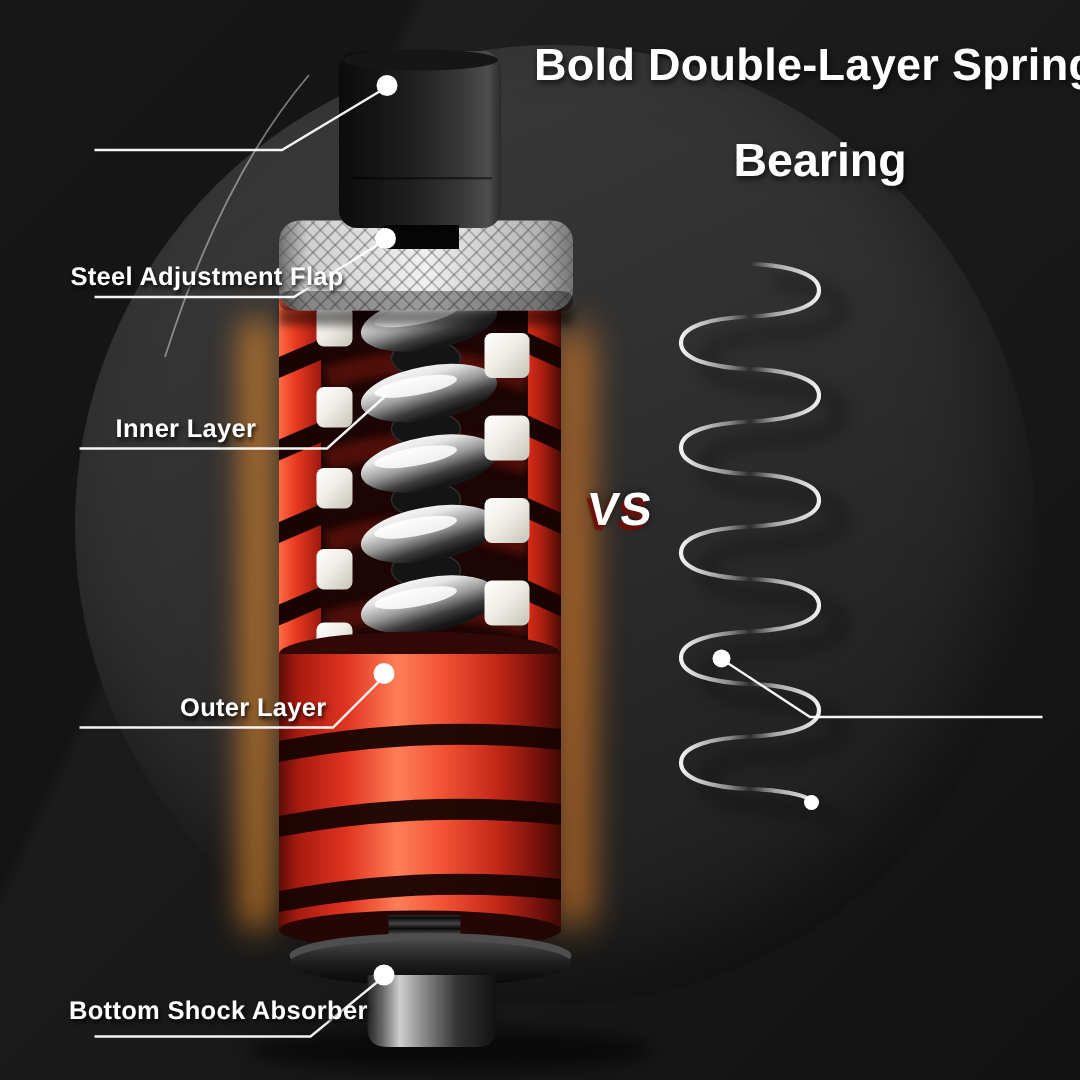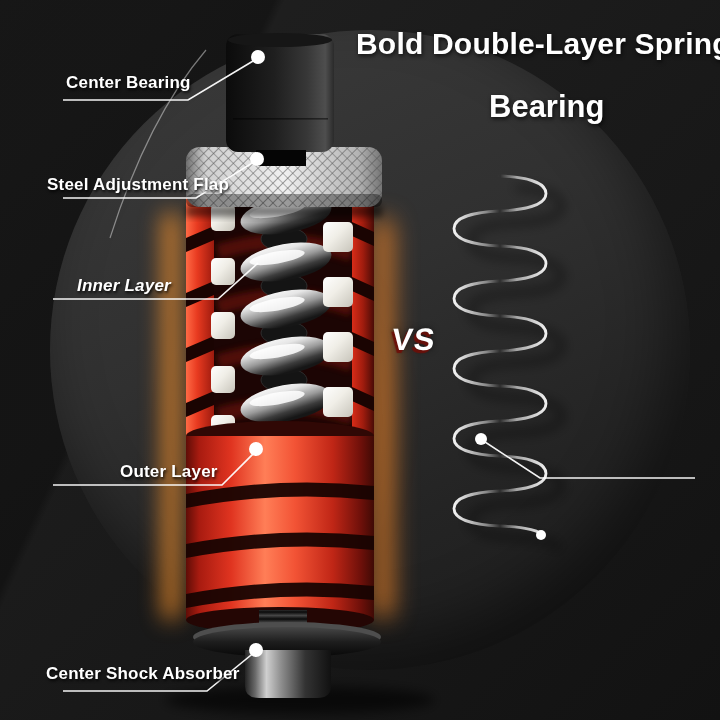--- a/index.html
+++ b/index.html
@@ -38,21 +38,21 @@
     position:absolute;left:489px;top:89px;color:#fff;font-size:31px;font-weight:600;
     text-shadow:1px 2px 4px rgba(0,0,0,.7);white-space:nowrap;
   }
   #vs{
     position:absolute;left:392px;top:322px;color:#fff;font-size:31px;font-weight:800;
     transform:skewX(-6deg);letter-spacing:1px;
     text-shadow:-2px 3px 1px rgba(110,15,8,.95),0 0 6px rgba(0,0,0,.6);
   }
   #lbl-center-bearing{left:66px;top:74px;}
   #lbl-steel-flap{left:47px;top:176px;}
-  #lbl-inner-layer{left:77px;top:277px;font-style:italic;}
+  #lbl-inner-layer{left:77px;top:277px;}
   #lbl-outer-layer{left:76px;top:463px;margin-left:44px;}
   #lbl-bottom-shock{left:46px;top:665px;}
   #lbl-old-wire{left:557px;top:452px;}
 </style>
 </head>
 <body>
 
 <div id="stage">
 
   <div id="bg-circle"></div>
@@ -264,19 +264,18 @@
       <circle cx="256" cy="650" r="7"></circle>
       <circle cx="481" cy="439" r="6"></circle>
       <circle cx="541" cy="535" r="5"></circle>
     </g>
   </svg>
 
   <div id="title">Bold Double-Layer Spring</div>
   <div id="subtitle">Bearing</div>
   <div id="vs">VS</div>
 
-  <div id="lbl-center-bearing" class="label">Center Bearing</div>
   <div id="lbl-steel-flap" class="label">Steel Adjustment Flap</div>
   <div id="lbl-inner-layer" class="label">Inner Layer</div>
   <div id="lbl-outer-layer" class="label">Outer Layer</div>
-  <div id="lbl-bottom-shock" class="label">Center Shock Absorber</div>
+  <div id="lbl-bottom-shock" class="label">Bottom Shock Absorber</div>
 
 </div>
 
 </body></html>

